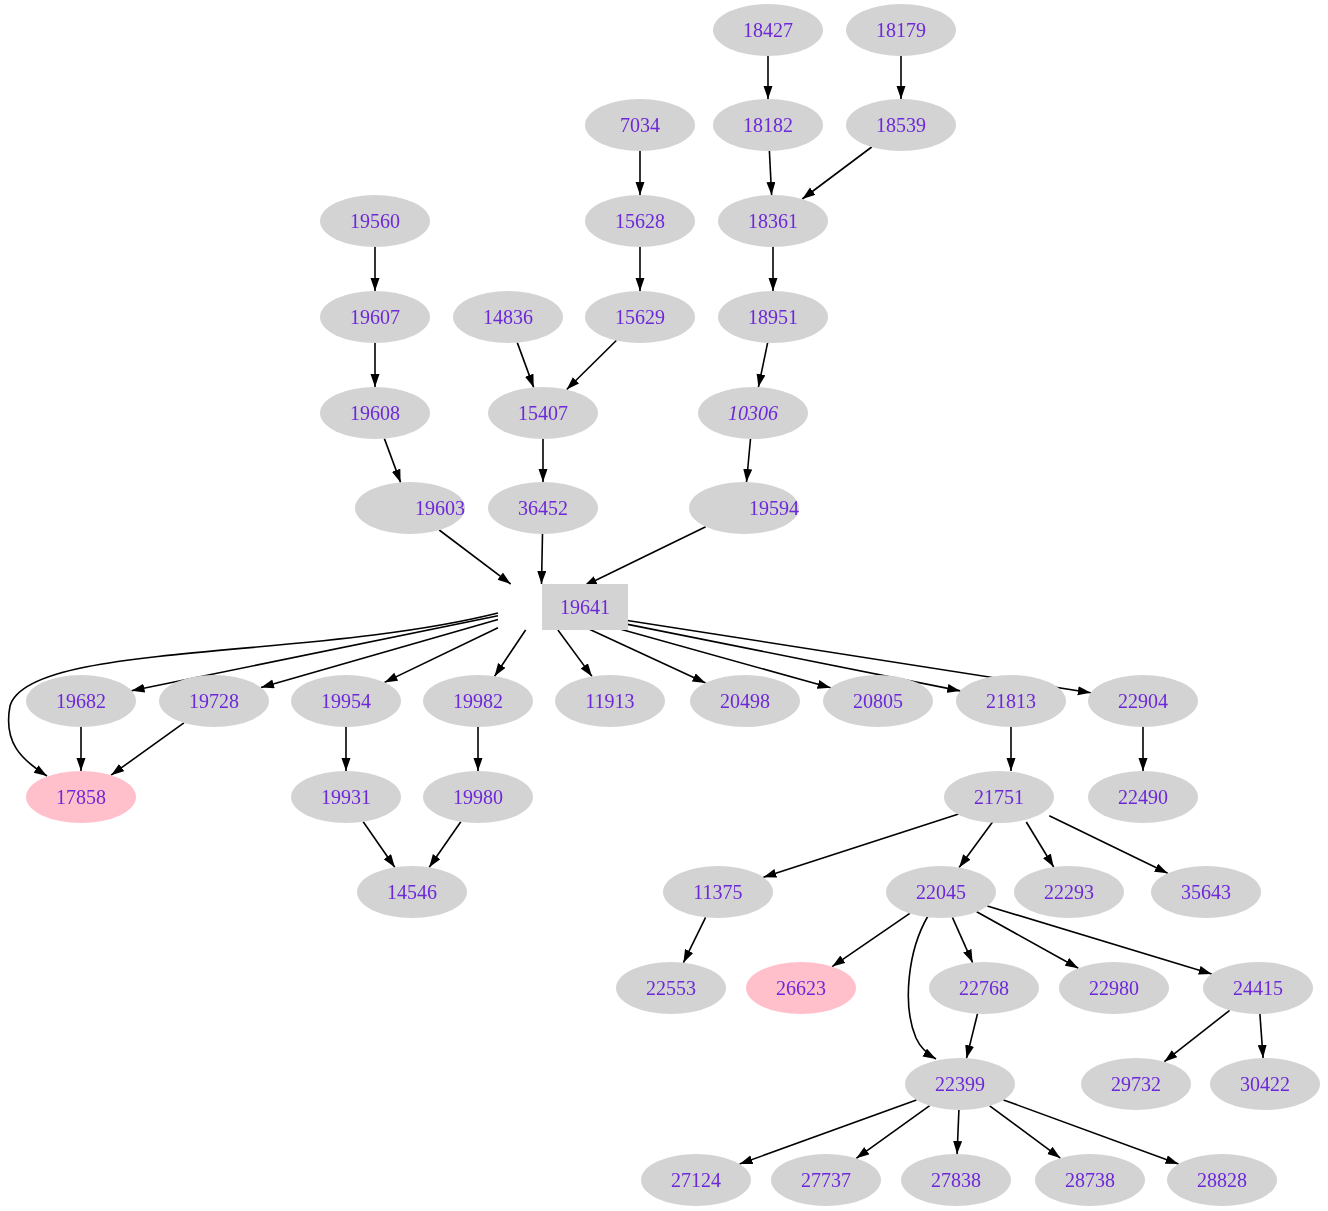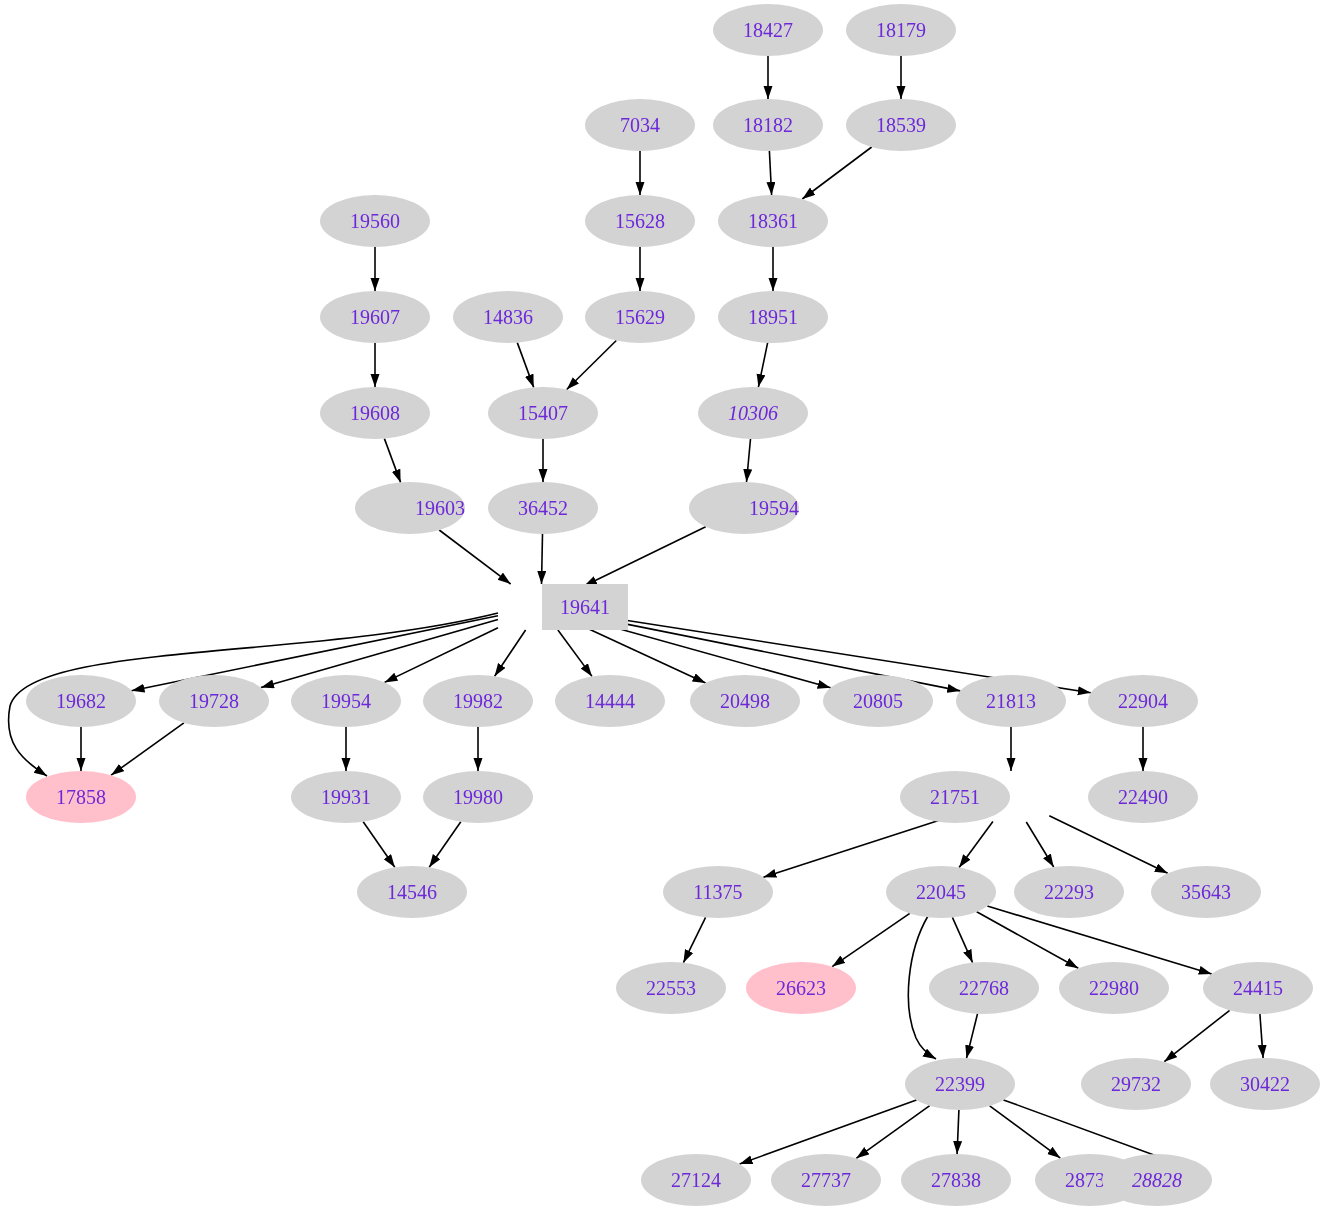--- a/index.html
+++ b/index.html
@@ -170,21 +170,21 @@
       <div class="node" style="left: 159px; top: 675px; width: 110px; height: 52px;">
         <span>19728</span>
       </div>
       <div class="node" style="left: 291px; top: 675px; width: 110px; height: 52px;">
         <span>19954</span>
       </div>
       <div class="node" style="left: 423px; top: 675px; width: 110px; height: 52px;">
         <span>19982</span>
       </div>
       <div class="node" style="left: 555px; top: 675px; width: 110px; height: 52px;">
-        <span>14444</span>
+        <span>11913</span>
       </div>
       <div class="node" style="left: 690px; top: 675px; width: 110px; height: 52px;">
         <span>20498</span>
       </div>
       <div class="node" style="left: 823px; top: 675px; width: 110px; height: 52px;">
         <span>20805</span>
       </div>
       <div class="node" style="left: 956px; top: 675px; width: 110px; height: 52px; text-align: right;">
         <span>21813</span>
       </div>
@@ -193,21 +193,21 @@
       </div>
       <div class="node pink" style="left: 26px; top: 771px; width: 110px; height: 52px;">
         <span>17858</span>
       </div>
       <div class="node" style="left: 291px; top: 771px; width: 110px; height: 52px;">
         <span>19931</span>
       </div>
       <div class="node" style="left: 423px; top: 771px; width: 110px; height: 52px;">
         <span>19980</span>
       </div>
-      <div class="node" style="left: 900px; top: 771px; width: 110px; height: 52px;">
+      <div class="node" style="left: 944px; top: 771px; width: 110px; height: 52px;">
         <span>21751</span>
       </div>
       <div class="node" style="left: 1088px; top: 771px; width: 110px; height: 52px;">
         <span>22490</span>
       </div>
       <div class="node" style="left: 357px; top: 866px; width: 110px; height: 52px;">
         <span>14546</span>
       </div>
       <div class="node" style="left: 663px; top: 866px; width: 110px; height: 52px;">
         <span>11375</span>
@@ -250,17 +250,17 @@
       </div>
       <div class="node" style="left: 771px; top: 1154px; width: 110px; height: 52px;">
         <span>27737</span>
       </div>
       <div class="node" style="left: 901px; top: 1154px; width: 110px; height: 52px; text-align: center;">
         <span>27838</span>
       </div>
       <div class="node" style="left: 1035px; top: 1154px; width: 110px; height: 52px;">
         <span>28738</span>
       </div>
-      <div class="node" style="left: 1102px; top: 1154px; width: 110px; height: 52px; font-style: italic;">
+      <div class="node" style="left: 1167px; top: 1154px; width: 110px; height: 52px;">
         <span>28828</span>
       </div>
     </div>
 </div>
 
 </body></html>

